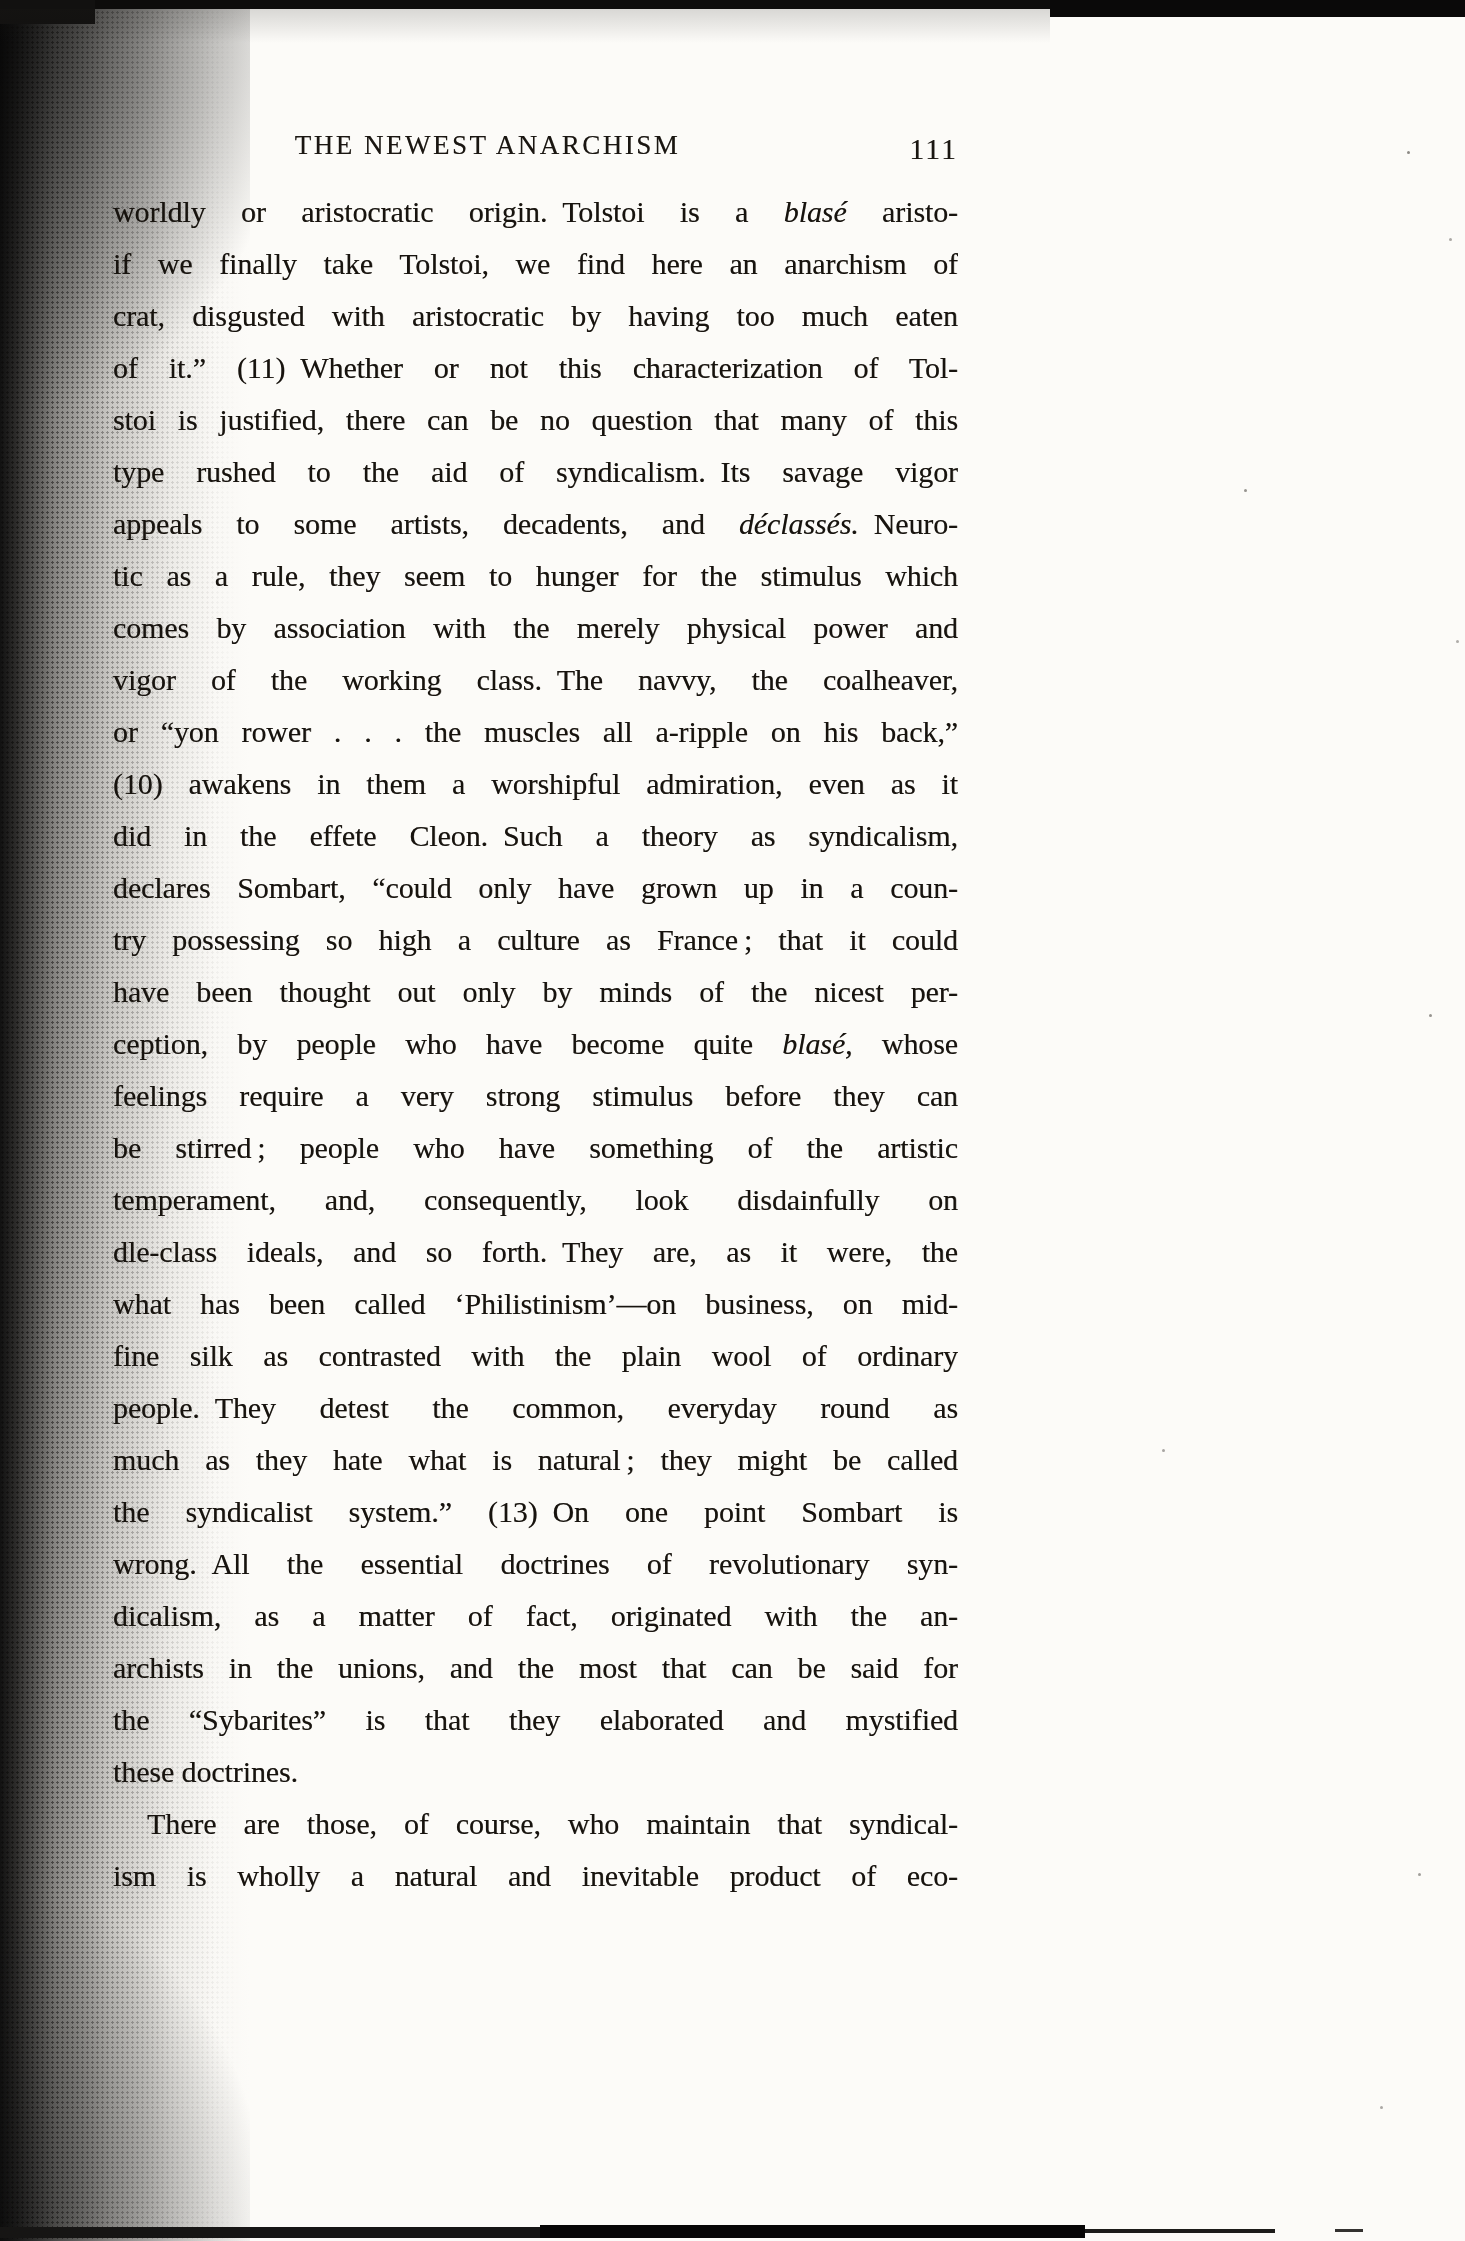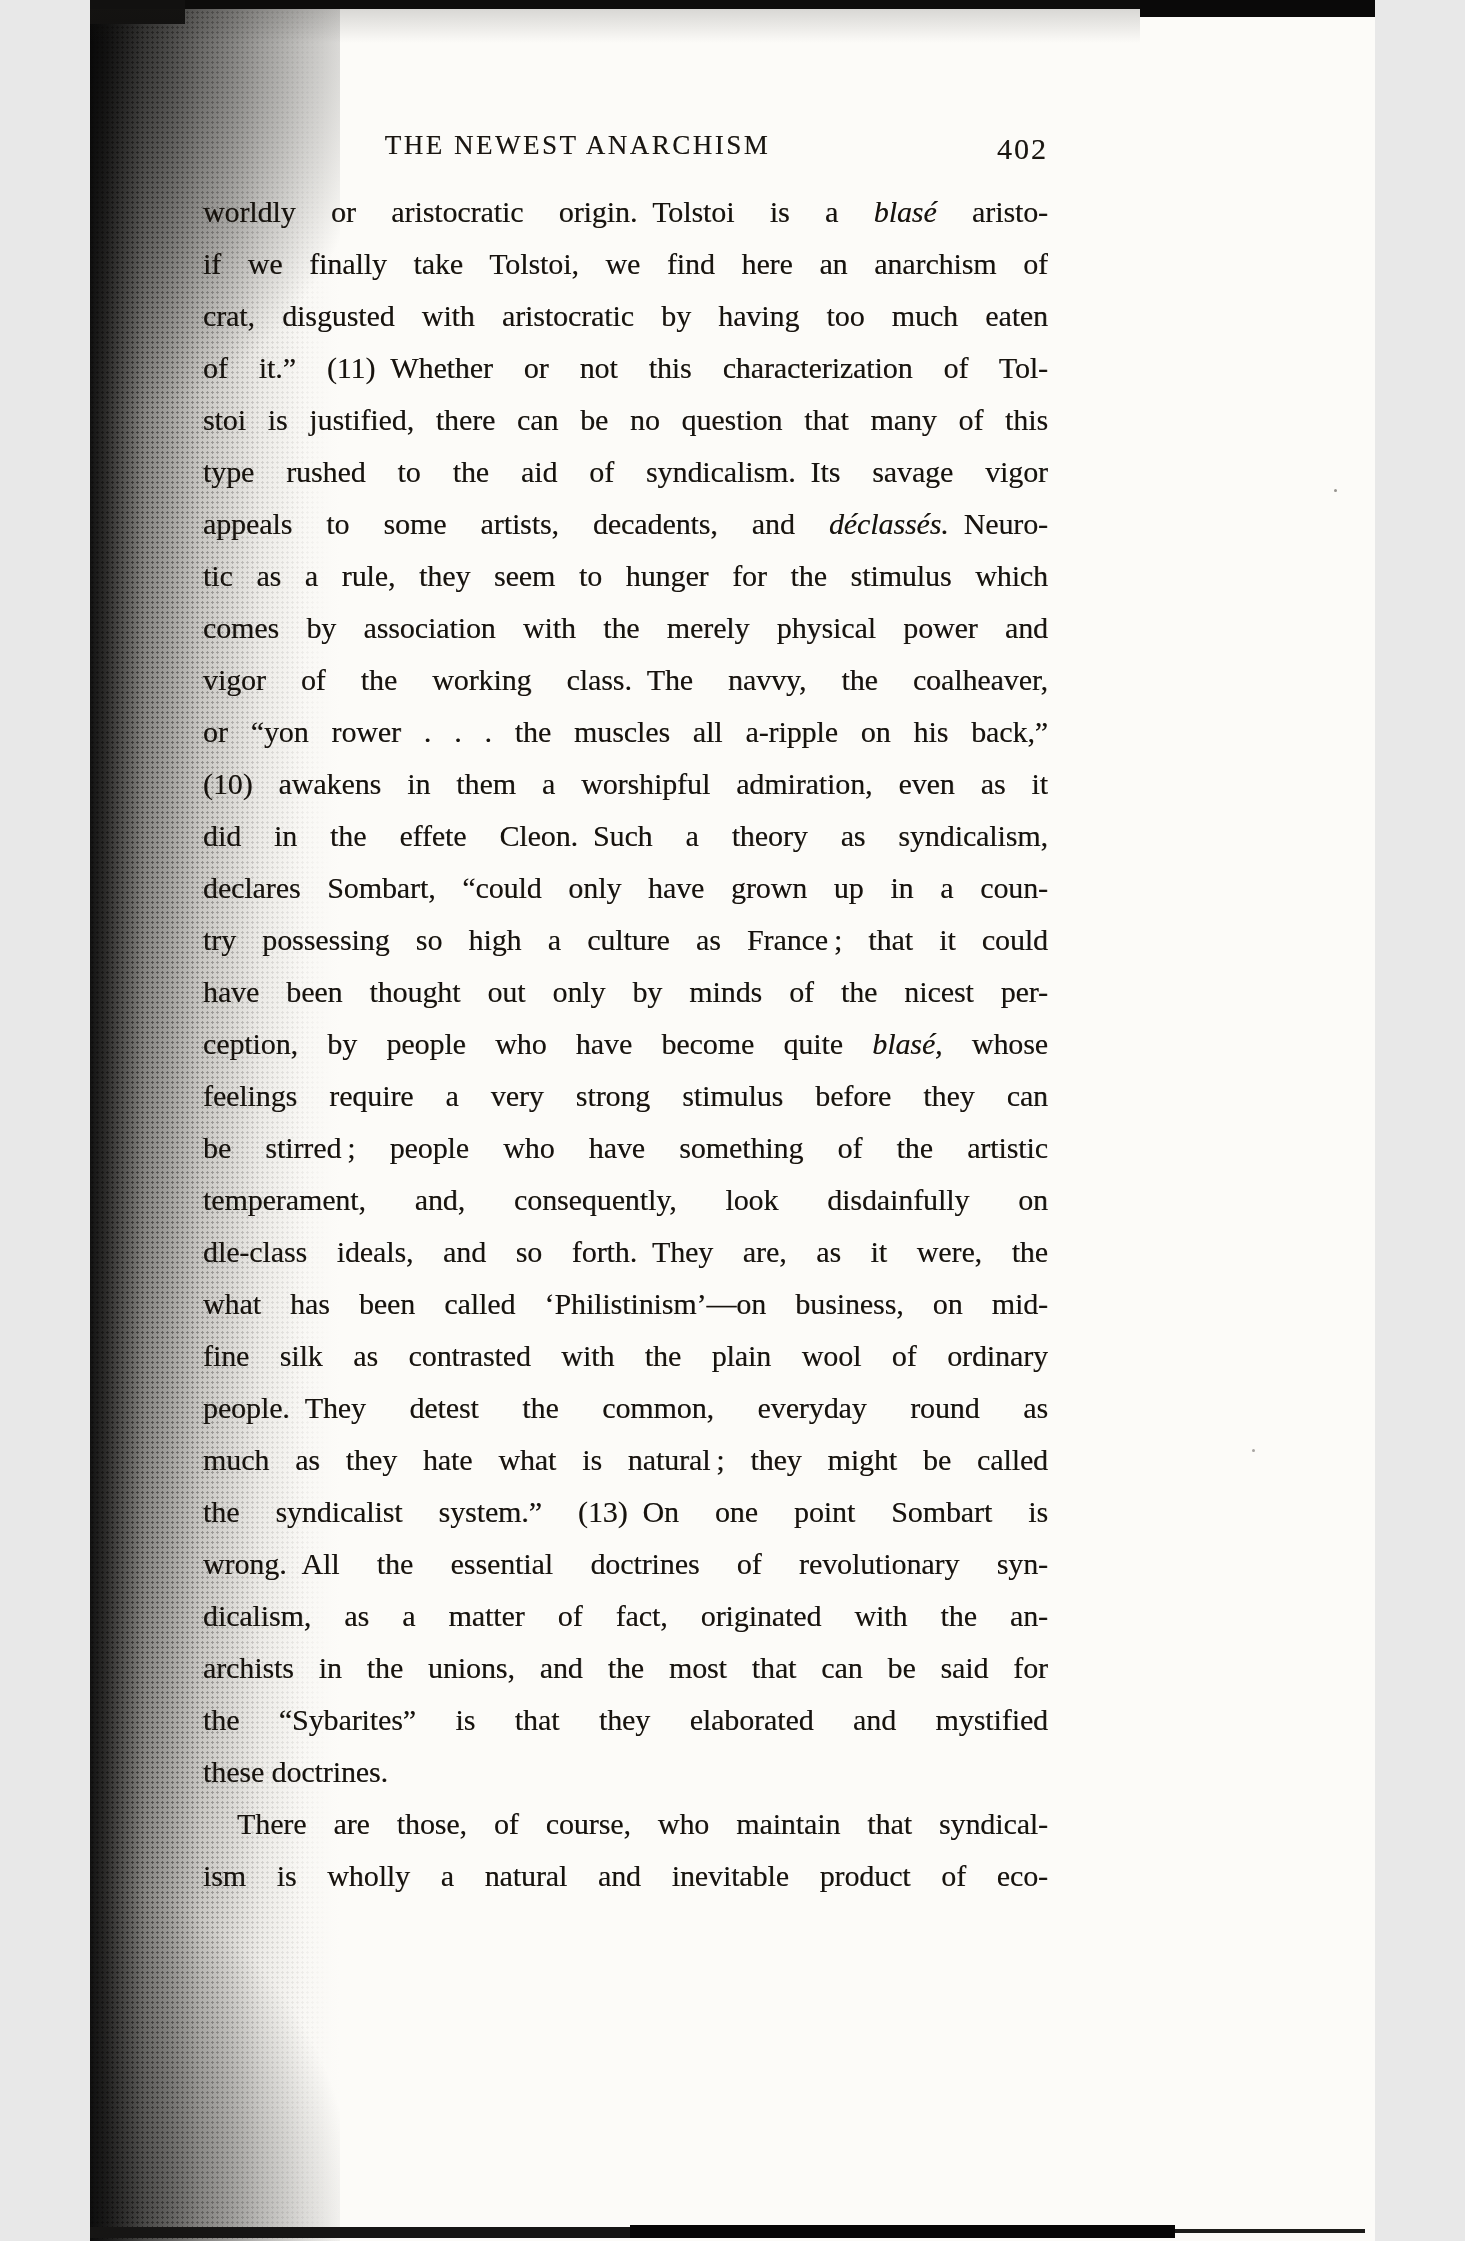--- a/index.html
+++ b/index.html
@@ -1,18 +1,18 @@
 <!DOCTYPE html>
 <html><head>
 <meta charset="utf-8">
 <style>
   html,body{margin:0;padding:0;background:#e8e8e8;}
   .page{
     position:relative;
-    width:1285px;height:2241px;
+    width:1465px;height:2241px;
     margin:0 auto;
     background:#fcfbf8;
     overflow:hidden;
     font-family:"Liberation Serif","DejaVu Serif",serif;
     color:#17130e;
   }
   
   .top-edge-line{position:absolute;top:0;left:0;width:100%;height:9px;background:#0d0c0b;}
   .top-edge-right{position:absolute;top:0;left:1050px;width:415px;height:17px;background:#0a0909;}
   .top-edge-left{position:absolute;top:0;left:0;width:95px;height:24px;background:#121110;}
@@ -84,21 +84,21 @@
   <div class="top-edge-left"></div>
   <div class="top-fade"></div>
   <div class="bottom-seg-a"></div>
   <div class="bottom-seg-b"></div>
   <div class="bottom-seg-c"></div>
   <div class="bottom-seg-d"></div>
   <div class="speckles"></div>
 
   <div class="running-head">
     <span class="title">THE NEWEST ANARCHISM</span>
-    <span class="pagenum">402</span>
+    <span class="pagenum">111</span>
   </div>
 
   <div class="body-text">
       <div class="line"><span>worldly or aristocratic origin. Tolstoi is a </span><span class="it">blasé</span><span> aristo-</span></div>
       <div class="line"><span>if we finally take Tolstoi, we find here an anarchism of</span></div>
       <div class="line"><span>crat, disgusted with aristocratic by having too much eaten</span></div>
       <div class="line"><span>of it.” (11) Whether or not this characterization of Tol-</span></div>
       <div class="line"><span>stoi is justified, there can be no question that many of this</span></div>
       <div class="line"><span>type rushed to the aid of syndicalism. Its savage vigor</span></div>
       <div class="line"><span>appeals to some artists, decadents, and </span><span class="it">déclassés.</span><span> Neuro-</span></div>

